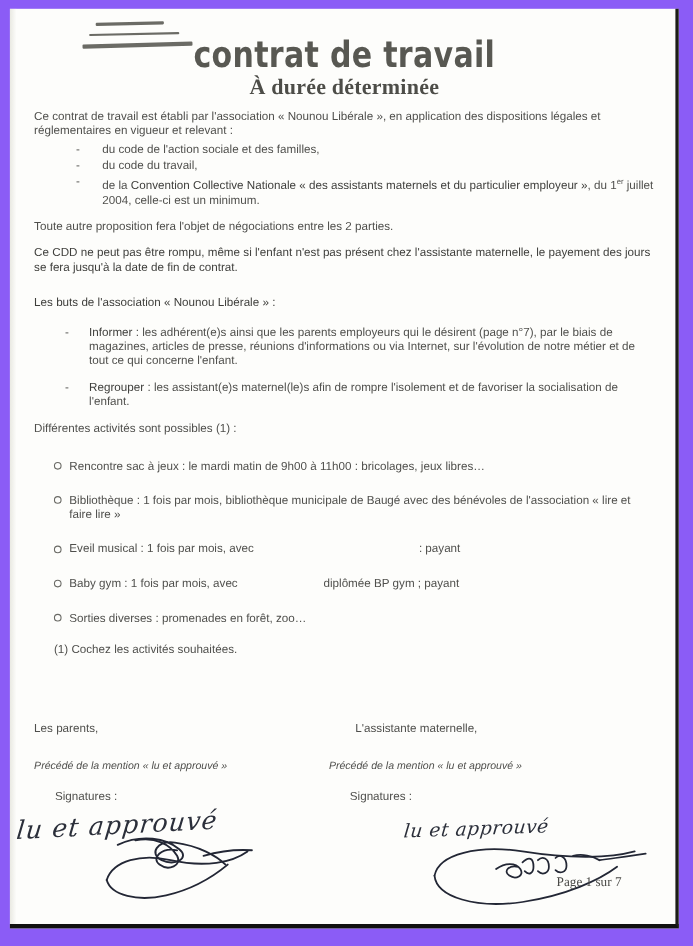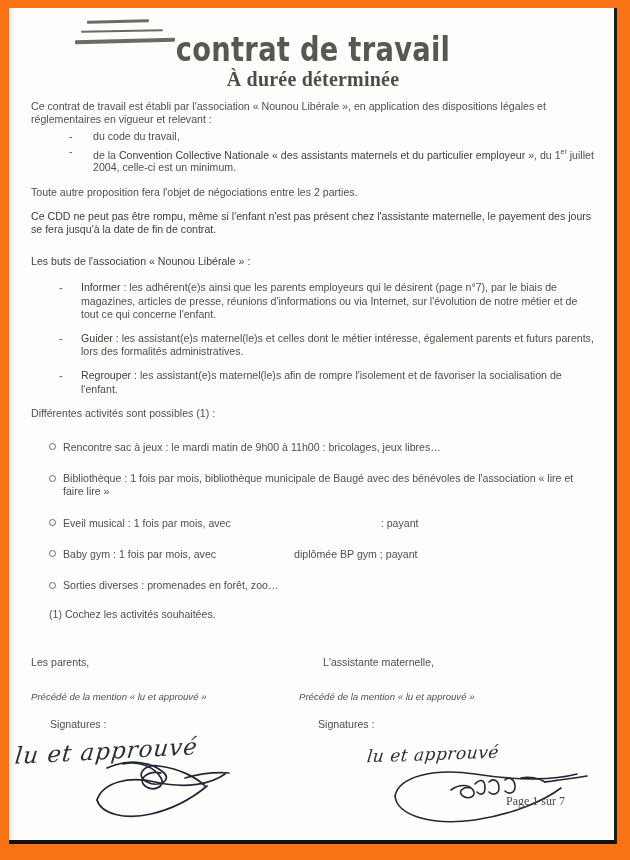--- a/index.html
+++ b/index.html
@@ -13,21 +13,21 @@
     height: 860px;
     overflow: hidden;
     font-family: "Liberation Sans", sans-serif;
   }
 
   
   #scan-frame {
     position: relative;
     width: 630px;
     height: 860px;
-    background: #f97316;
+    background: #8b5cf6;
     box-sizing: border-box;
   }
 
   
   #paper {
     position: absolute;
     left: 9px;
     top: 8px;
     width: 608px;
     height: 836px;
@@ -213,33 +213,33 @@
       <div class="artifact a3"></div>
 
       <div id="doc-title">contrat de travail</div>
       <div id="doc-subtitle">À durée déterminée</div>
 
       <div id="body-col">
 
         <p class="p tight">Ce contrat de travail est établi par l'association « Nounou Libérale », en application des dispositions légales et réglementaires en vigueur et relevant :</p>
 
         <ul class="dash">
+          <li>du code de l'action sociale et des familles,</li>
           <li>du code du travail,</li>
           <li><span>de la </span><span class="bold">Convention Collective Nationale « des assistants maternels et du particulier employeur »</span><span>, du 1</span><sup>er</sup><span> juillet 2004, celle-ci est un minimum.</span></li>
         </ul>
 
         <p class="p" style="margin-top:11px">Toute autre proposition fera l'objet de négociations entre les 2 parties.</p>
 
         <p class="p bold" style="margin-top:11px;margin-bottom:19px">Ce CDD ne peut pas être rompu, même si l'enfant n'est pas présent chez l'assistante maternelle, le payement des jours se fera jusqu'à la date de fin de contrat.</p>
 
         <p class="p bold" style="margin-bottom:13px">Les buts de l'association « Nounou Libérale » :</p>
 
         <ul class="dash spaced">
           <li><span class="bold">Informer</span><span> : les adhérent(e)s ainsi que les parents employeurs qui le désirent (page n°7), par le biais de magazines, articles de presse, réunions d'informations ou via Internet, sur l'évolution de notre métier et de tout ce qui concerne l'enfant.</span></li>
-          <li><span class="bold">Guider</span><span> : les assistant(e)s maternel(le)s et celles dont le métier intéresse, également parents et futurs parents, lors des formalités administratives.</span></li>
           <li><span class="bold">Regrouper</span><span> : les assistant(e)s maternel(le)s afin de rompre l'isolement et de favoriser la socialisation de l'enfant.</span></li>
         </ul>
 
         <p class="p" style="margin-top:10px;margin-bottom:21px">Différentes activités sont possibles (1) :</p>
 
         <ul class="circ">
           <li>
             <span class="circ-mark"></span>
             <span>Rencontre sac à jeux : le mardi  matin de 9h00 à 11h00 : bricolages, jeux libres…</span>
           </li>

